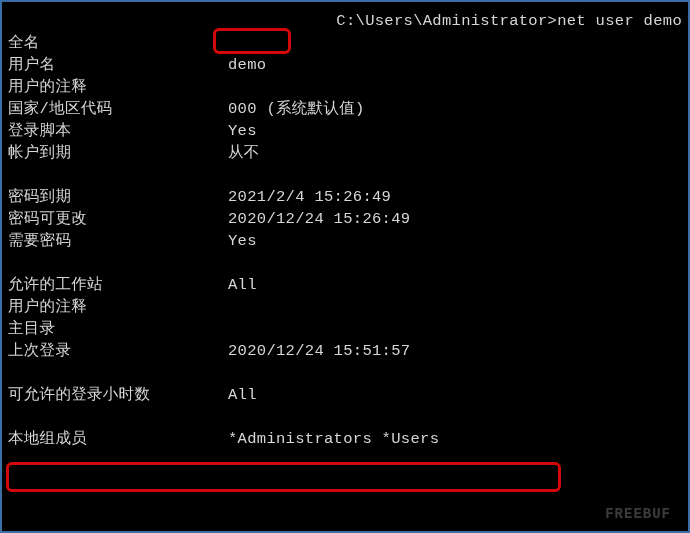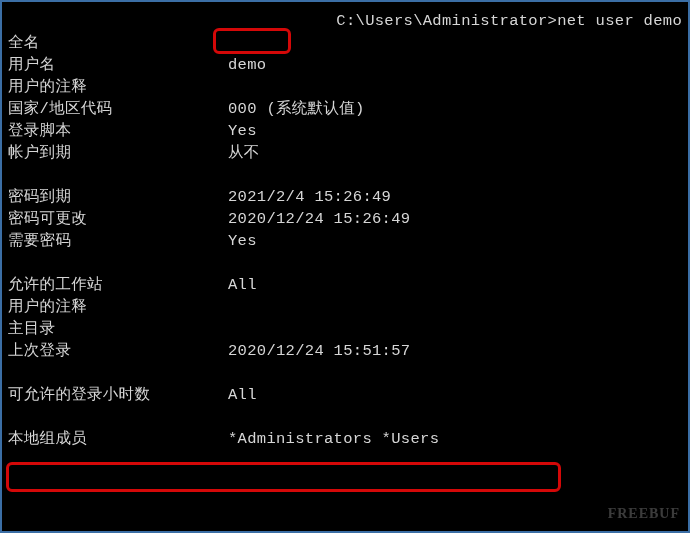--- a/index.html
+++ b/index.html
@@ -51,23 +51,23 @@
       height: 26px;
     }
     .box-members {
       top: 460px;
       left: 4px;
       width: 555px;
       height: 30px;
     }
     .watermark {
       position: absolute;
-      right: 8px;
+      right: 17px;
       bottom: 6px;
-      font-family: Liberation Serif, serif;
+      font-family: Liberation Mono, monospace;
       font-size: 14px;
       font-weight: bold;
       color: rgba(235,235,235,0.25);
       letter-spacing: 1px;
     }
   </style>
 </head>
 <body>
 
 <div class="prompt-line">

